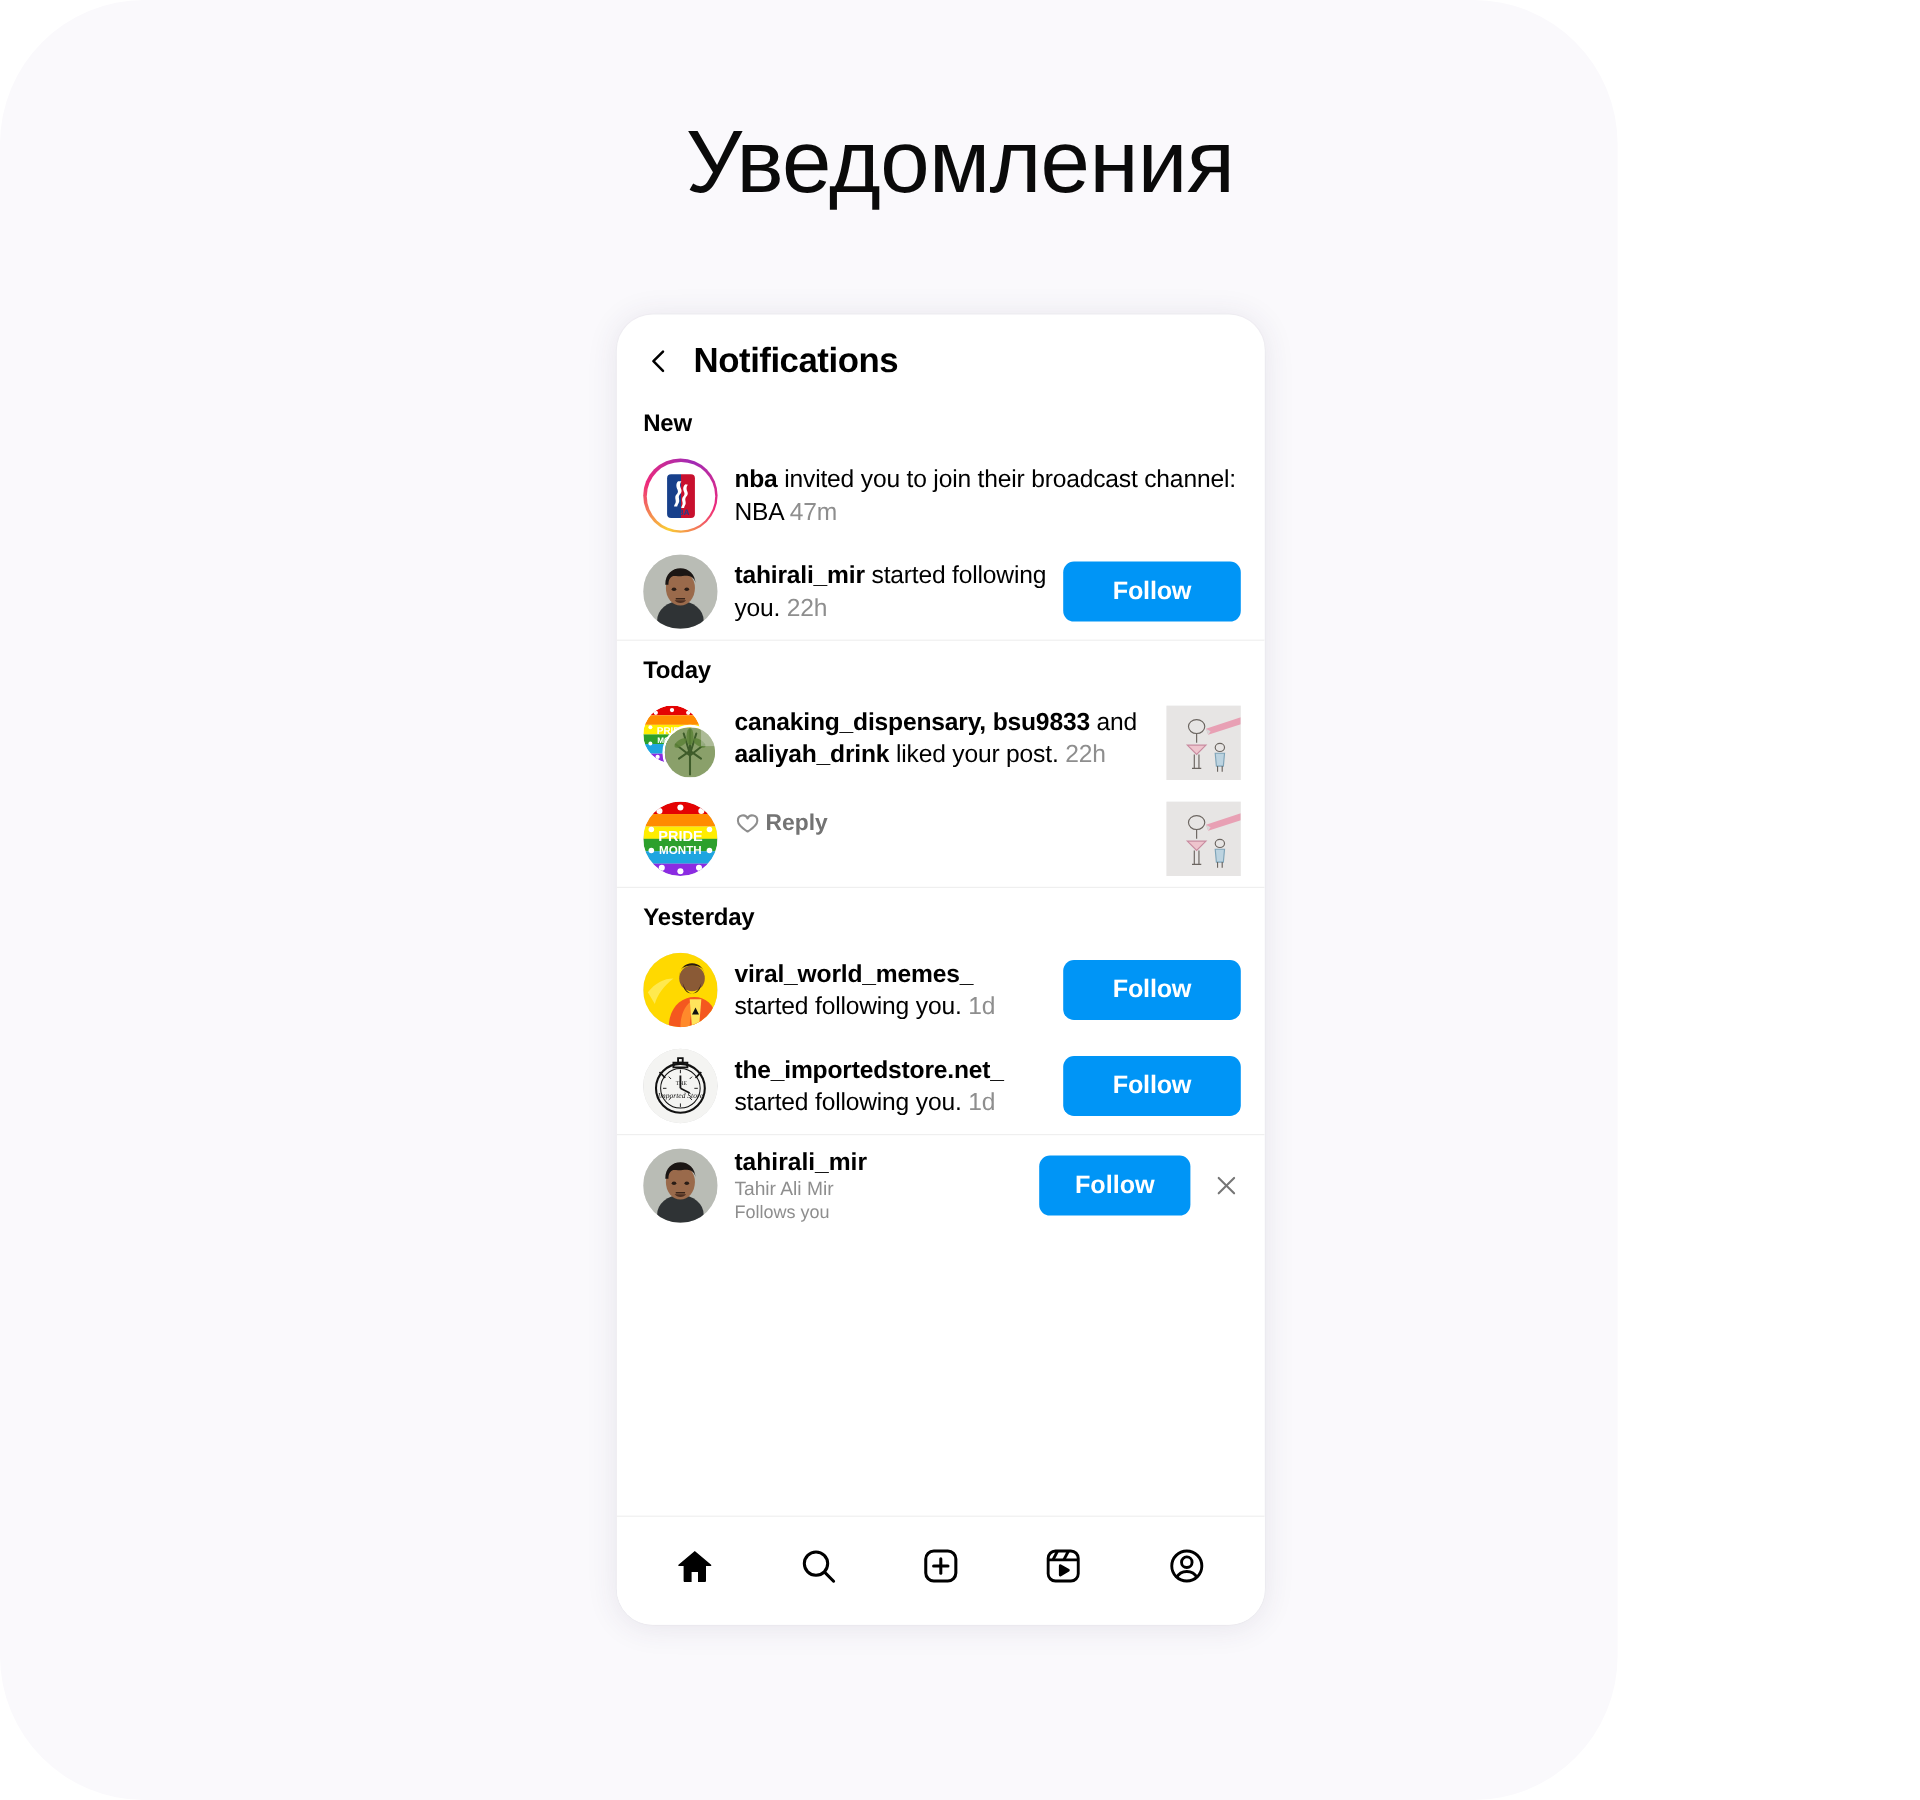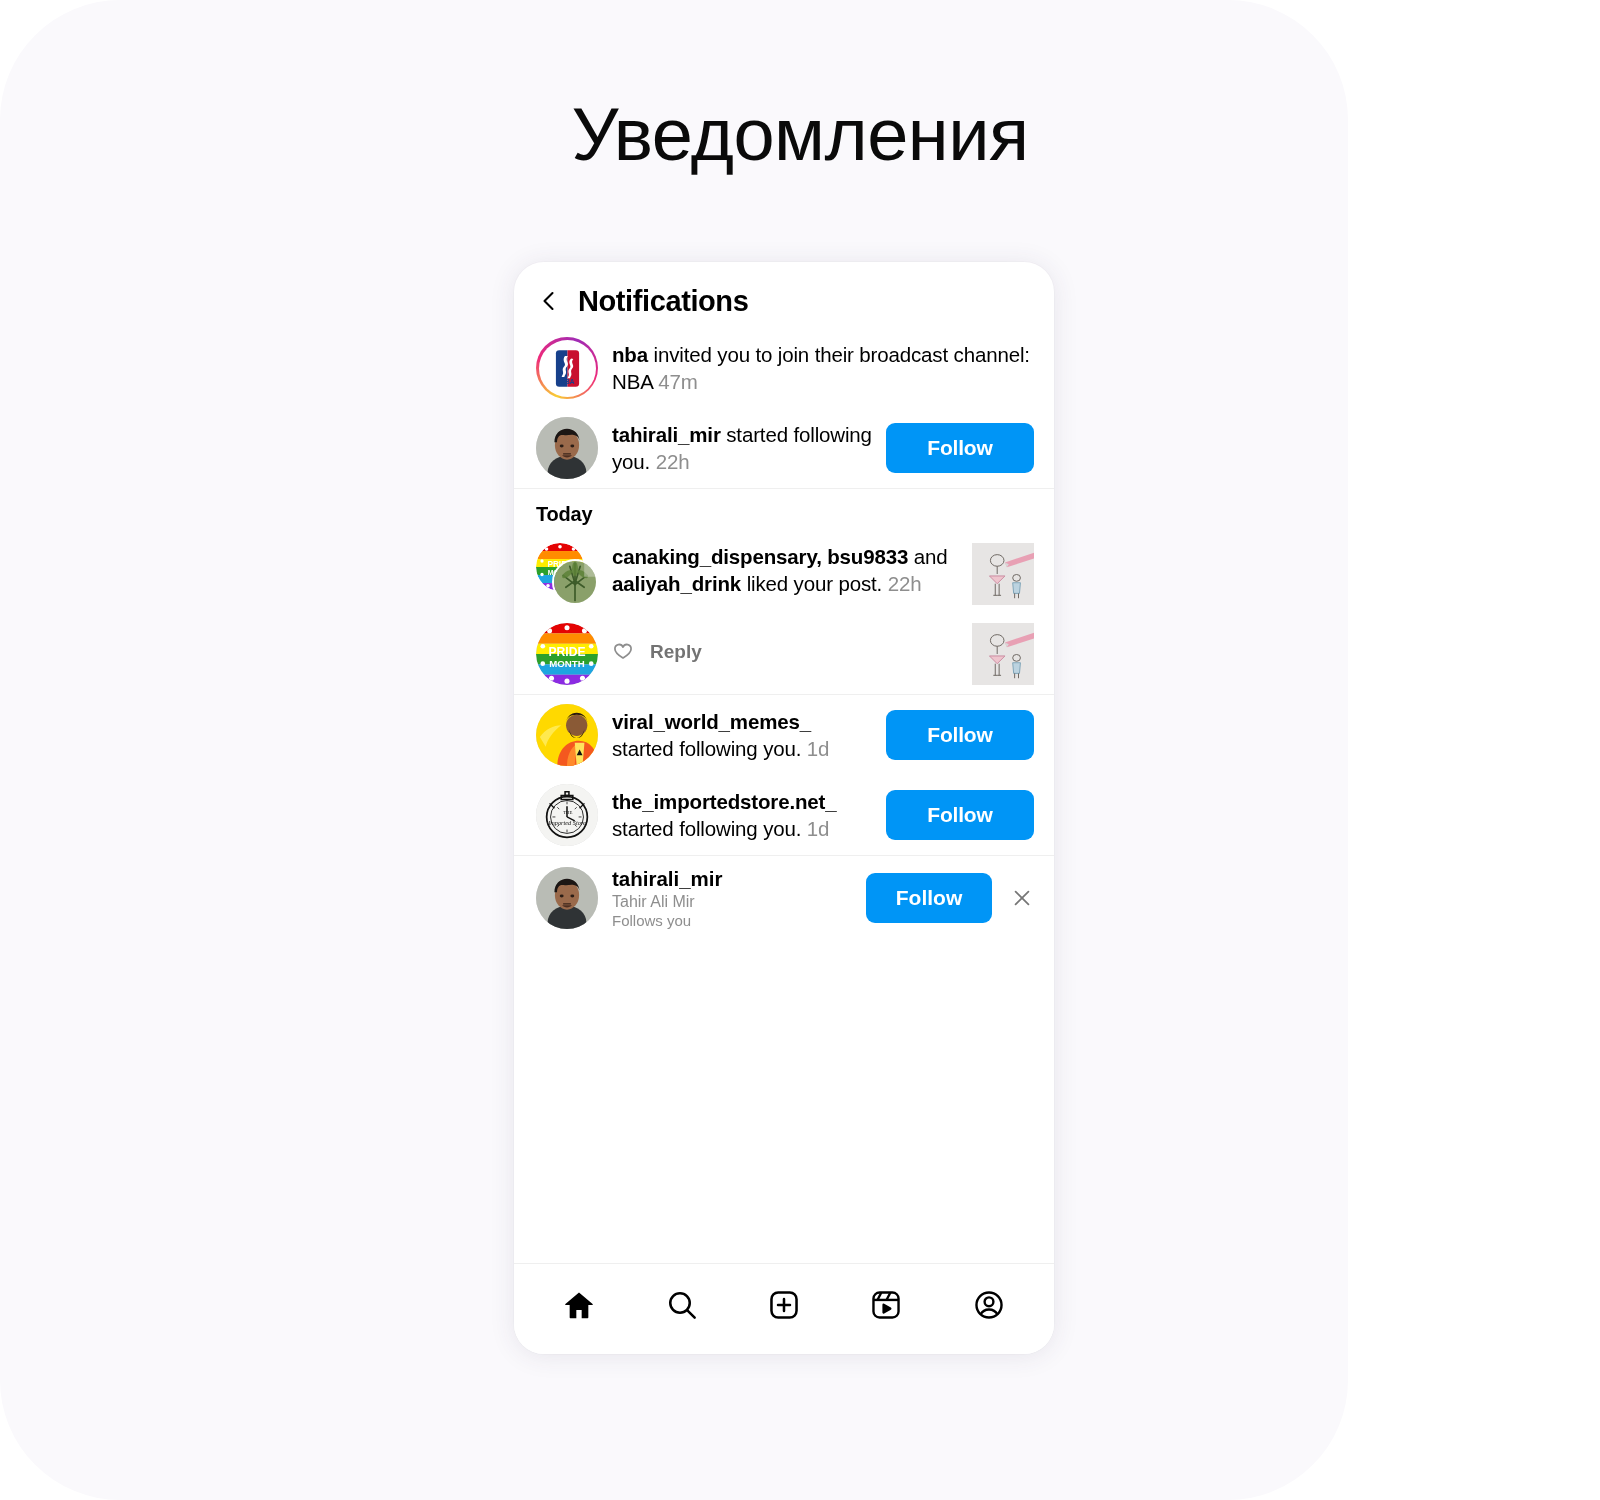--- a/index.html
+++ b/index.html
@@ -177,23 +177,23 @@
     width: 62px; height: 62px;
     overflow: hidden;
     background: #eceaea;
   }
   .thumb svg { display:block; width:100%; height:100%; }
 
   
   .reply-line {
     display: flex;
     align-items: flex-start;
-    gap: 16px;
+    gap: 4px;
     padding: 2px 0 4px 0;
-    margin-top: 16px;
+    margin-top: 6px;
   }
   .reply-text {
     font-size: 19px;
     font-weight: 700;
     color: #737373;
     cursor: pointer;
   }
 
   
   .sugg-row {
@@ -248,20 +248,21 @@
         <svg viewBox="0 0 24 24" width="24" height="24" fill="none" stroke="#000" stroke-width="2.1" stroke-linecap="round" stroke-linejoin="round">
             <polyline points="15.5 4 7.5 12 15.5 20"></polyline>
           </svg>
       </div>
       <div class="nav-title">Notifications</div>
     </div>
 
     <div class="feed">
 
       <div class="section">
+        <div class="section-title">New</div>
 
         <div class="row">
           <div class="avatar-wrap">
             <div class="ring">
               <div class="inner">
                 <div class="avatar" style="background:#fff;">
                   <svg viewBox="0 0 64 64">
                     <rect width="64" height="64" fill="#ffffff"></rect>
                     <rect x="18" y="10" width="28" height="44" rx="4" fill="#ffffff"></rect>
                     <path d="M18 14a4 4 0 0 1 4-4h10v44H22a4 4 0 0 1-4-4z" fill="#17408b"></path>
@@ -445,20 +446,21 @@
               <path d="M34 20 L64 10 L64 16 L36 25 Z" fill="#e8a0b4"></path>
               <path d="M34 20 L38 22 L36 25 Z" fill="#d8d8d8"></path>
             </svg>
           </div>
         </div>
       </div>
 
       <div class="divider"></div>
 
       <div class="section">
+        <div class="section-title">Yesterday</div>
 
         <div class="row">
           <div class="avatar-wrap">
             <div class="avatar">
               <svg viewBox="0 0 64 64">
                 <rect width="64" height="64" fill="#ffd900"></rect>
                 <circle cx="42" cy="22" r="11" fill="#8a5a36"></circle>
                 <path d="M31 20a11 11 0 0 1 22 0c0-6-4-9-11-9s-11 3-11 9z" fill="#2b1a10"></path>
                 <path d="M34 26c2 7 6 9 8 9s6-2 8-9c-1 6-3 9-8 9s-7-3-8-9z" fill="#2b1a10"></path>
                 <path d="M22 64c0-16 10-26 22-26s20 10 20 26z" fill="#f4581f"></path>

